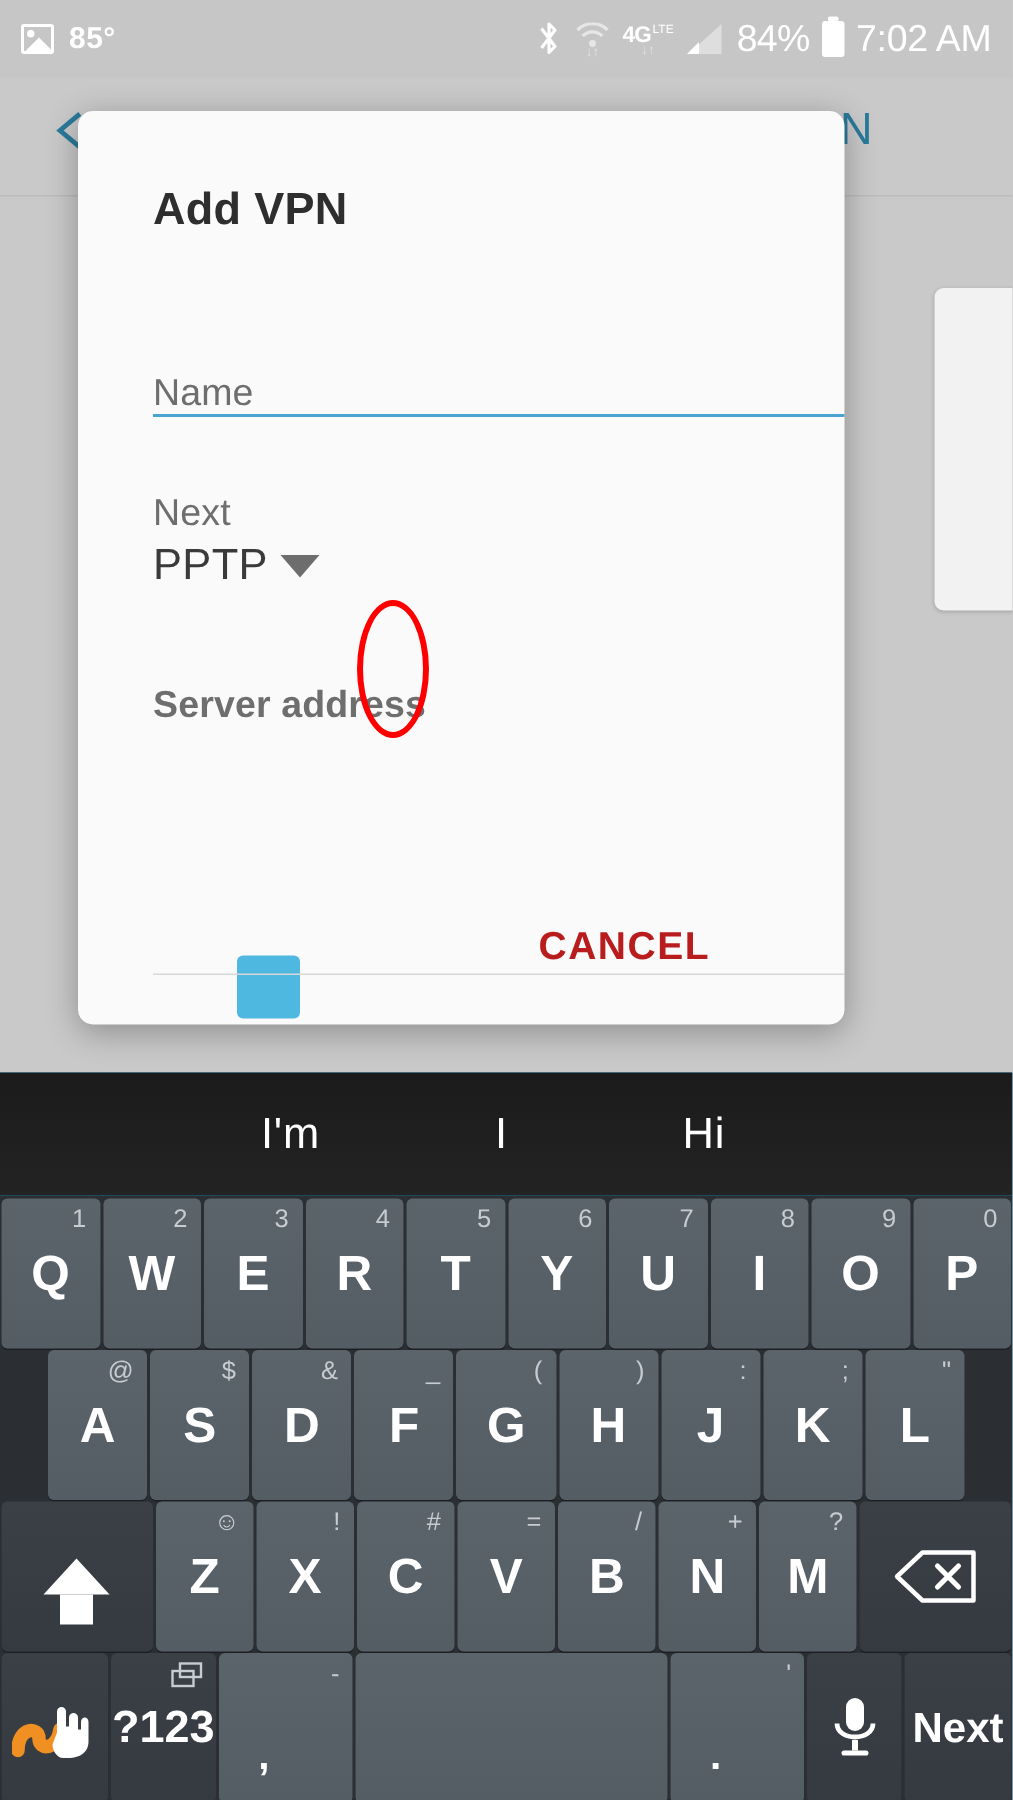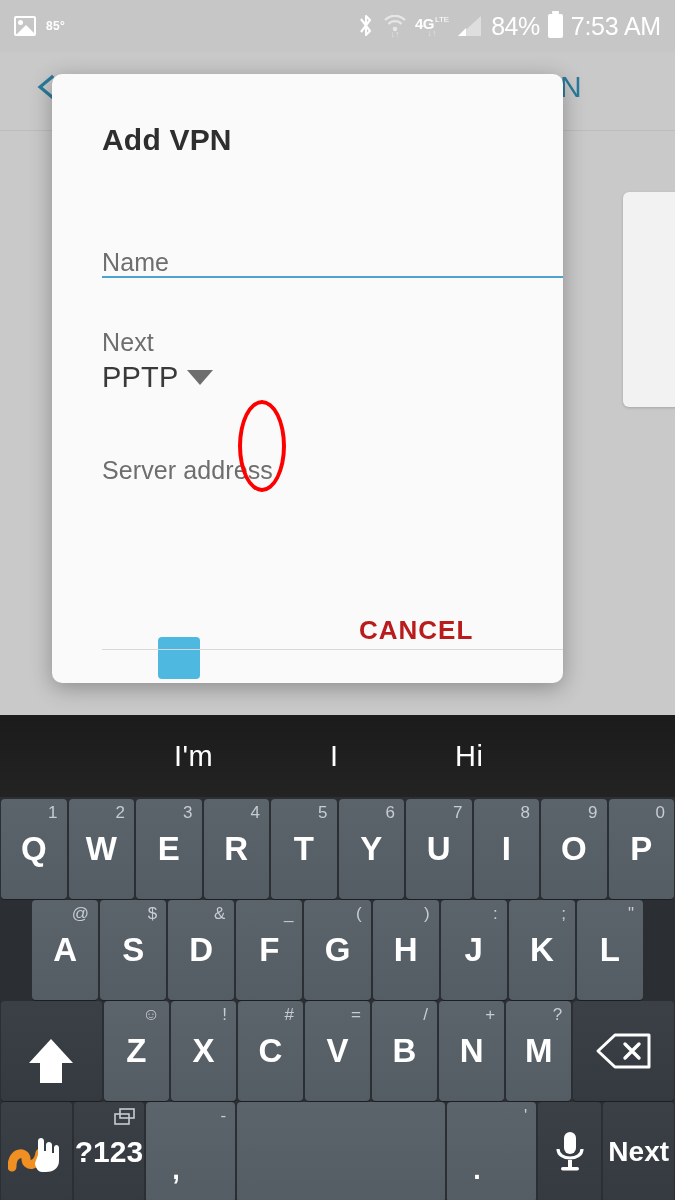--- a/index.html
+++ b/index.html
@@ -11,21 +11,21 @@
   }
 
   
   .statusbar{
     position:absolute; left:0; top:0; width:675px; height:52px;
     background:#c6c6c6;
     display:flex; align-items:center; padding:0 14px;
   }
   .sb-left{ display:flex; align-items:center; gap:10px; }
   .sb-right{ margin-left:auto; display:flex; align-items:center; gap:8px; }
-  .sb-temp{ color:#fff; font-size:12px; font-weight:bold; letter-spacing:.3px;}
+  .sb-temp{ color:#fff; font-size:20px; font-weight:bold; letter-spacing:.3px;}
   .photo-icon{ width:22px; height:20px; border:2.5px solid #fff; border-radius:2px; position:relative; overflow:hidden;}
   .photo-icon::before{ content:""; position:absolute; width:5px;height:5px;background:#fff;border-radius:50%;left:2px;top:2px;}
   .photo-icon::after{ content:""; position:absolute; width:0;height:0;border-left:9px solid transparent;border-right:9px solid transparent;border-bottom:9px solid #fff;left:1px;bottom:0;}
   .sb-ico{ display:flex; align-items:center; }
   .bt-ico svg{ display:block; }
   .wifi-wrap, .lte-wrap{ display:flex; flex-direction:column; align-items:center; }
   .arrows{ font-size:9px; color:#e2e2e2; line-height:8px; letter-spacing:0px; margin-top:-2px;}
   .lte-txt{ font-size:15px;color:#fff;font-weight:bold;line-height:15px;letter-spacing:-.5px;}
   .sb-pct{ color:#fff;font-size:25px;letter-spacing:-.5px; }
   .batt{ width:15px;height:24px;border:2px solid #fff;border-radius:2px;position:relative;background:#fff;}
@@ -155,21 +155,21 @@
       <span class="arrows">↓↑</span>
     </span>
     <span class="sb-ico">
       <svg width="26" height="24" viewBox="0 0 26 24">
         <polygon points="24,2 24,22 2,22" fill="#dedede"></polygon>
         <polygon points="9,14 9,22 1,22" fill="#ffffff"></polygon>
       </svg>
     </span>
     <span class="sb-pct">84%</span>
     <span class="batt"></span>
-    <span class="sb-time">7:53 AM</span>
+    <span class="sb-time">7:02 AM</span>
   </div>
 </div>
 
 <div class="bg-screen">
   <div class="bg-appbar">
     <span class="bg-back">
       <svg width="26" height="26" viewBox="0 0 26 26">
           <path d="M18 3 L6 13 L18 23" stroke="#2a7a9b" stroke-width="3.2" fill="none" stroke-linecap="square"></path>
         </svg>
     </span>
@@ -191,21 +191,21 @@
     <div class="fld-underline ul-blue" style="top:98px;"></div>
 
     <div class="field" style="top:150px;">
       <div class="fld-label">Next</div>
       <div style="display:flex;align-items:center;gap:8px;margin-top:4px;">
         <span class="fld-value">PPTP</span>
         <span class="caret"></span>
       </div>
     </div>
 
-    <div class="field" style="top:278px;">
+    <div class="field" style="top:278px;font-weight:bold;">
       <div class="fld-label">Server address</div>
     </div>
 
   </div>
 
   <div class="red-ellipse"></div>
 
   <div class="checkbox-peek"></div>
   <div class="scroll-div"></div>
 

